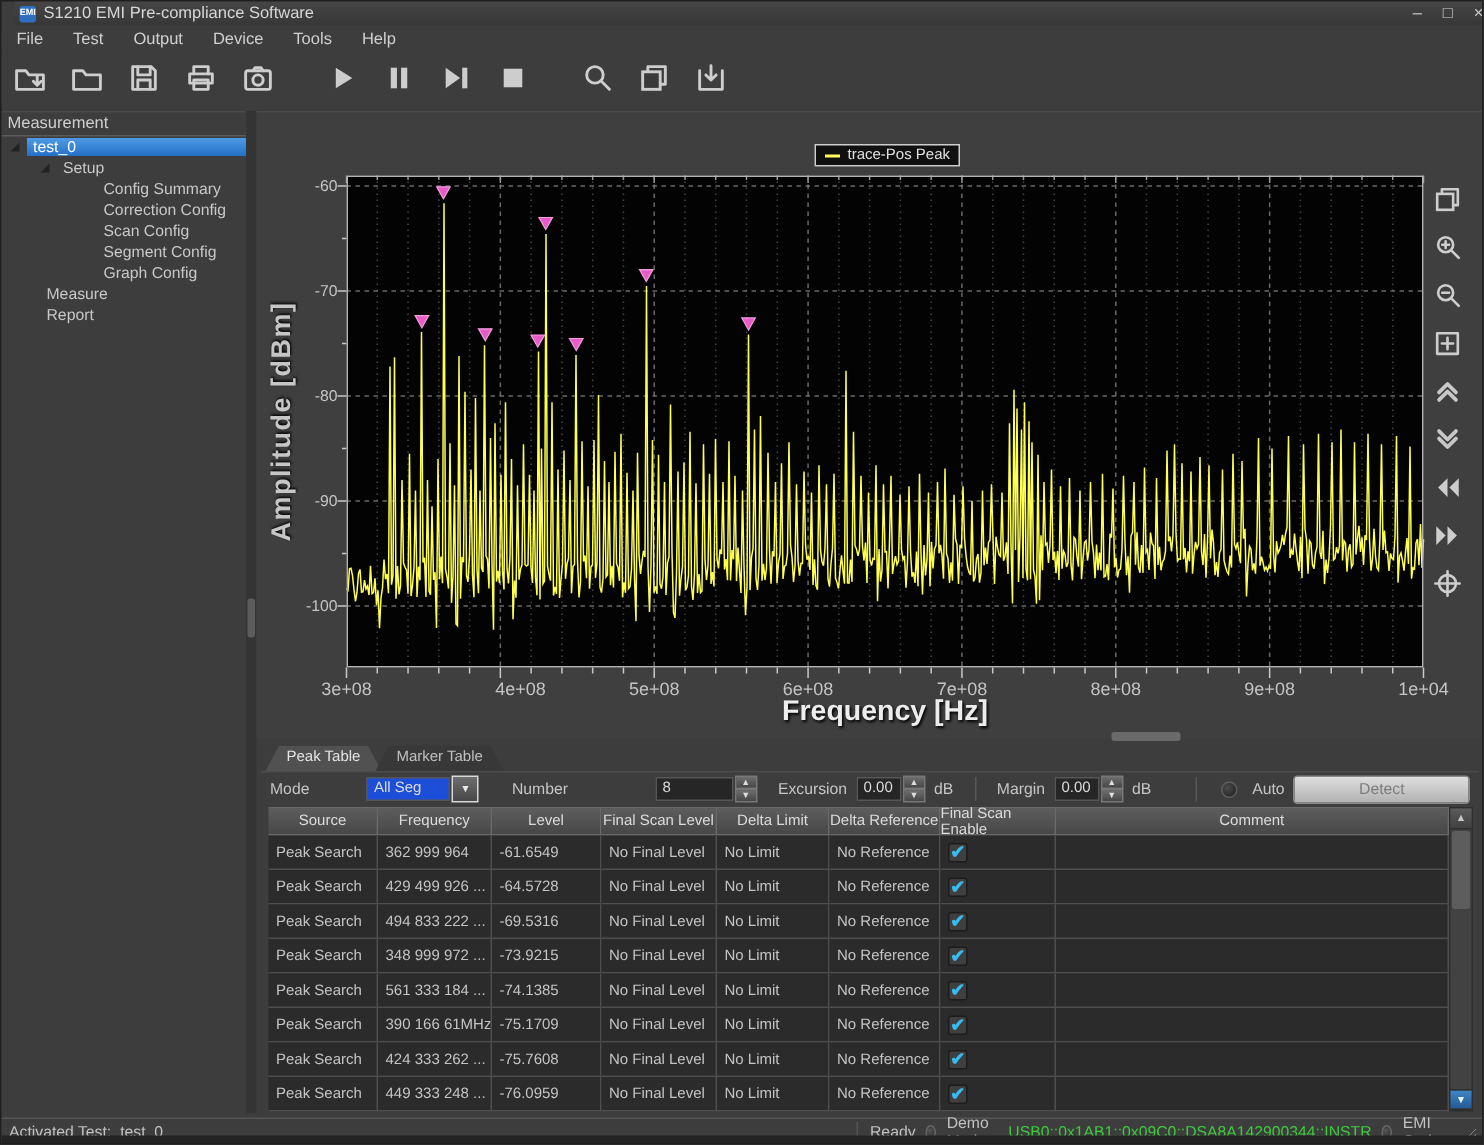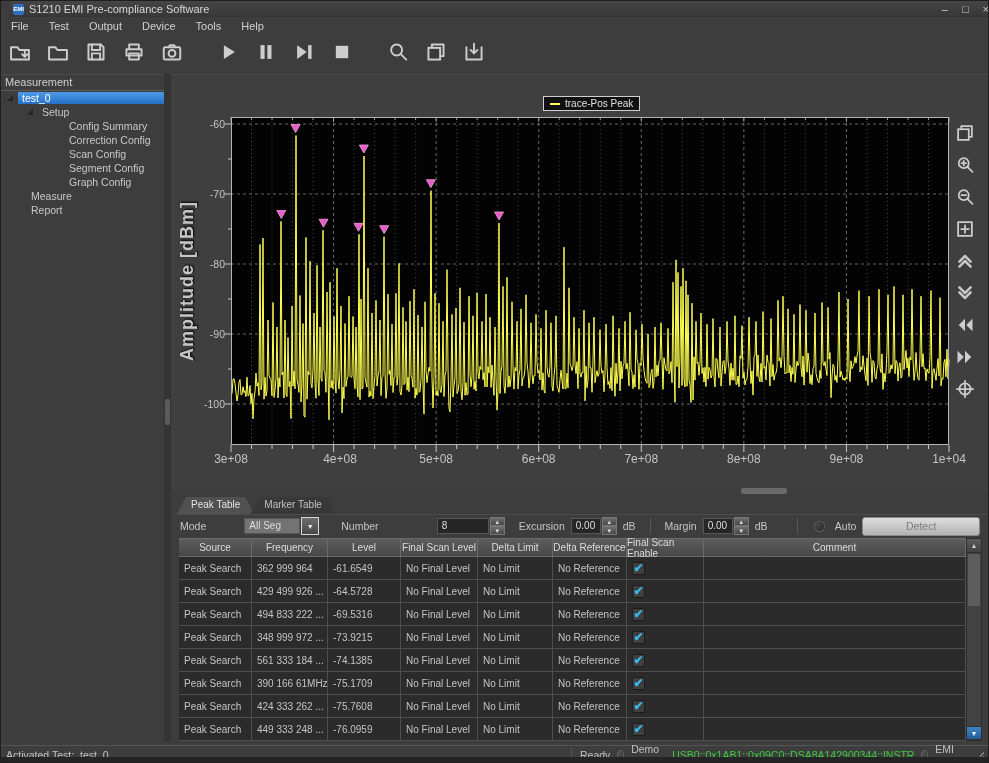--- a/index.html
+++ b/index.html
@@ -56,21 +56,21 @@
   
   .tabbar{position:absolute;left:176px;top:494px;height:19px;display:flex;align-items:flex-end;}
   .tab{height:17px;padding:2px 14px 0 14px;font-size:10px;color:#c0c0c0;background:#383838;
        clip-path:polygon(9px 0,calc(100% - 9px) 0,100% 100%,0 100%);margin-right:-4px;}
   .tab.active{background:#515151;color:#e4e4e4;}
   
   .controls{position:absolute;left:173px;top:513px;width:812px;height:23px;display:flex;align-items:center;
             font-size:10.5px;color:#c6c6c6;border-top:1px solid #4c4c4c;}
   .clabel{margin:0 6px;}
   .dd{display:flex;align-items:center;}
-  .dd-value{width:56px;height:16px;background:#737373;border:1px solid #565656;color:#ddd;
+  .dd-value{width:56px;height:16px;background:#1d4ed8;border:1px solid #565656;color:#ddd;
             padding:1px 4px;font-size:10px;}
   .dd-btn{width:18px;height:18px;background:linear-gradient(#6e6e6e,#474747);border:1px solid #d8d8d8;
           display:flex;align-items:center;justify-content:center;font-size:7px;color:#e8e8e8;margin-left:1px;}
   .spin{display:flex;align-items:center;}
   .spin-val{height:16px;background:#262626;border:1px solid #565656;color:#ddd;padding:1px 4px;font-size:10px;}
   .spin-btns{display:flex;flex-direction:column;margin-left:1px;}
   .spin-btns span{width:15px;height:9px;background:linear-gradient(#6e6e6e,#474747);border:1px solid #777;
                   font-size:6px;color:#ddd;display:flex;align-items:center;justify-content:center;}
   .csep{width:1px;height:16px;background:#585858;margin:0 8px;}
   .radio{width:11px;height:11px;border-radius:50%;background:radial-gradient(circle at 35% 35%,#4a4a4a,#1f1f1f);
@@ -394,28 +394,29 @@
     </div>
     <div id="yticks">
         <div class="ytick" style="left: 20px; top: 43px;">-60</div>
         <div class="ytick" style="left: 20px; top: 113px;">-70</div>
         <div class="ytick" style="left: 20px; top: 183px;">-80</div>
         <div class="ytick" style="left: 20px; top: 253px;">-90</div>
         <div class="ytick" style="left: 20px; top: 323px;">-100</div>
       </div>
     <div id="xticks">
         <div class="xtick" style="left: 30px; top: 377px;">3e+08</div>
-        <div class="xtick" style="left: 139px; top: 377px;">4e+08</div>
+        <div class="xtick" style="left: 146px; top: 377px;">4e+08</div>
         <div class="xtick" style="left: 235.143px; top: 377px;">5e+08</div>
         <div class="xtick" style="left: 337.714px; top: 377px;">6e+08</div>
         <div class="xtick" style="left: 440.286px; top: 377px;">7e+08</div>
         <div class="xtick" style="left: 542.857px; top: 377px;">8e+08</div>
         <div class="xtick" style="left: 645.429px; top: 377px;">9e+08</div>
         <div class="xtick" style="left: 748px; top: 377px;">1e+04</div>
       </div>
+    <div class="xlabel">Frequency [Hz]</div>
     <div class="rtools" id="rtools">
         <div class="rbtn">
           <svg width="20" height="20" viewBox="0 0 16 16">
             <rect x="5" y="2.5" width="8.5" height="8.5" class="st"></rect>
             <rect x="2.5" y="5" width="8.5" height="8.5" class="stf"></rect>
           </svg>
         </div>
         <div class="rbtn">
           <svg width="20" height="20" viewBox="0 0 16 16">
             <circle cx="7" cy="6.5" r="4" class="st"></circle>

